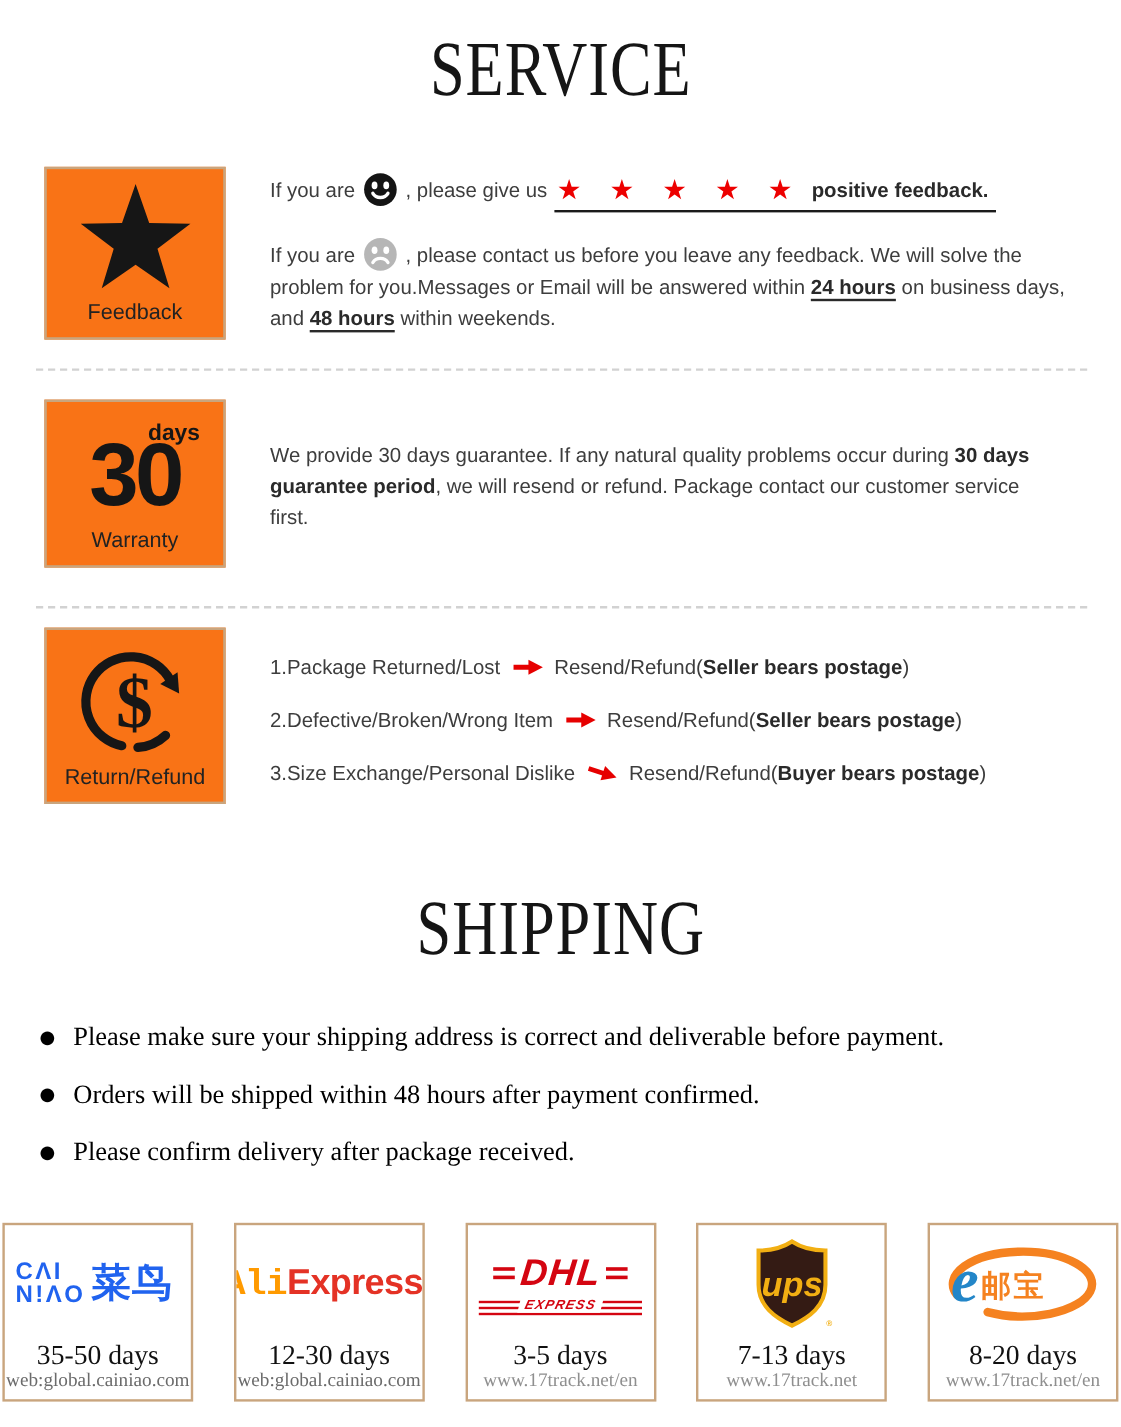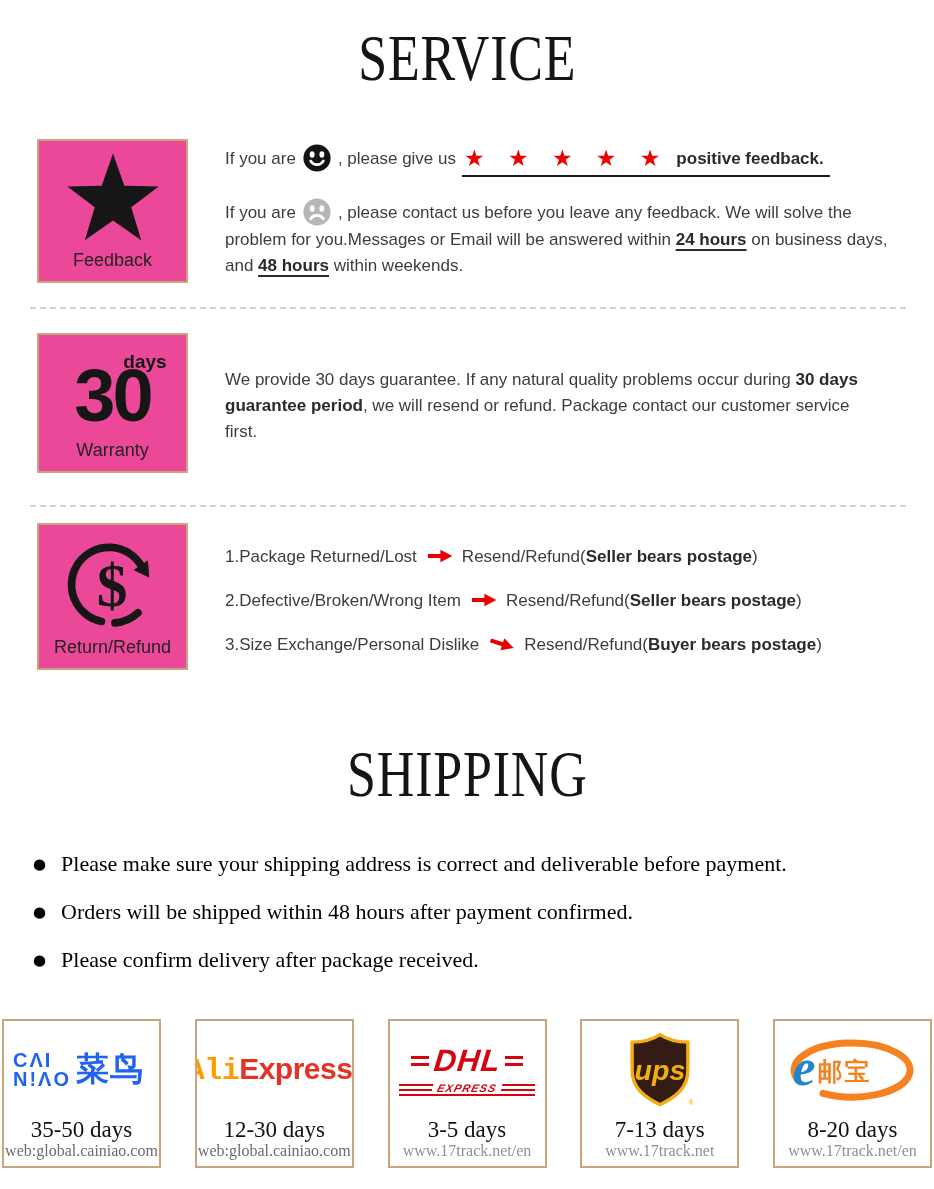--- a/index.html
+++ b/index.html
@@ -13,21 +13,21 @@
   }
   .big-title span{display:inline-block;transform:scaleX(0.80);}
   
   .info-row{display:flex;align-items:flex-start;margin-left:37px;}
   .row-feedback{margin-top:38px;}
   .row-warranty{margin-top:24px;}
   .row-returns{margin-top:16px;}
   .tile{
     flex:0 0 auto;width:151px;border:2px solid var(--tile-border);
     display:flex;flex-direction:column;align-items:center;justify-content:space-between;
-    box-sizing:border-box;background:#ec4899;
+    box-sizing:border-box;background:#f97316;
   }
   .tile-feedback{height:144px;padding:12px 0 10px;}
   .tile-warranty{height:140px;padding:14px 0 10px;}
   .tile-returns{height:147px;padding:10px 0 10px;}
   .tile-label{font-size:18px;color:#222;}
   .star-big{width:96px;height:92px;}
   .ico-dark{fill:#161616;}
   .stroke-dark{stroke:#161616;fill:none;}
   
   .w30{position:relative;line-height:0.9;margin-top:14px;}

